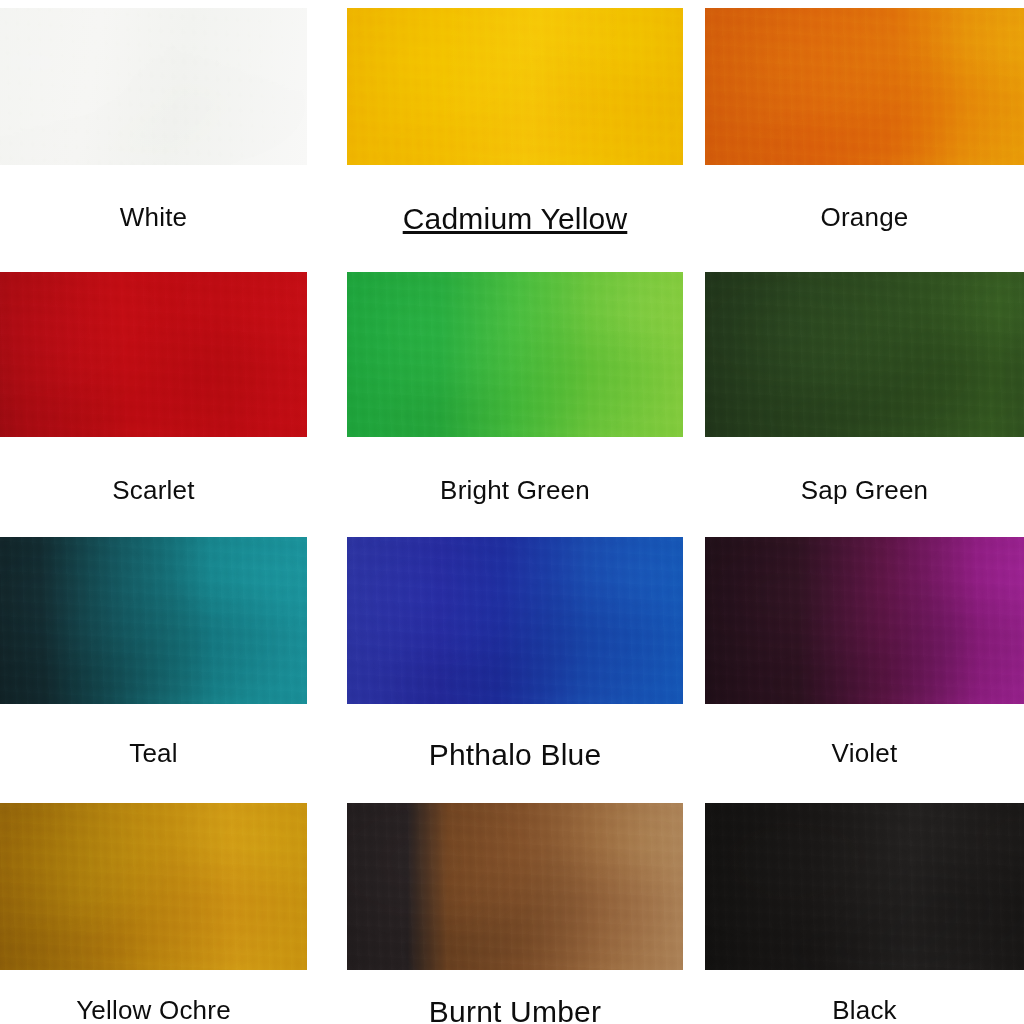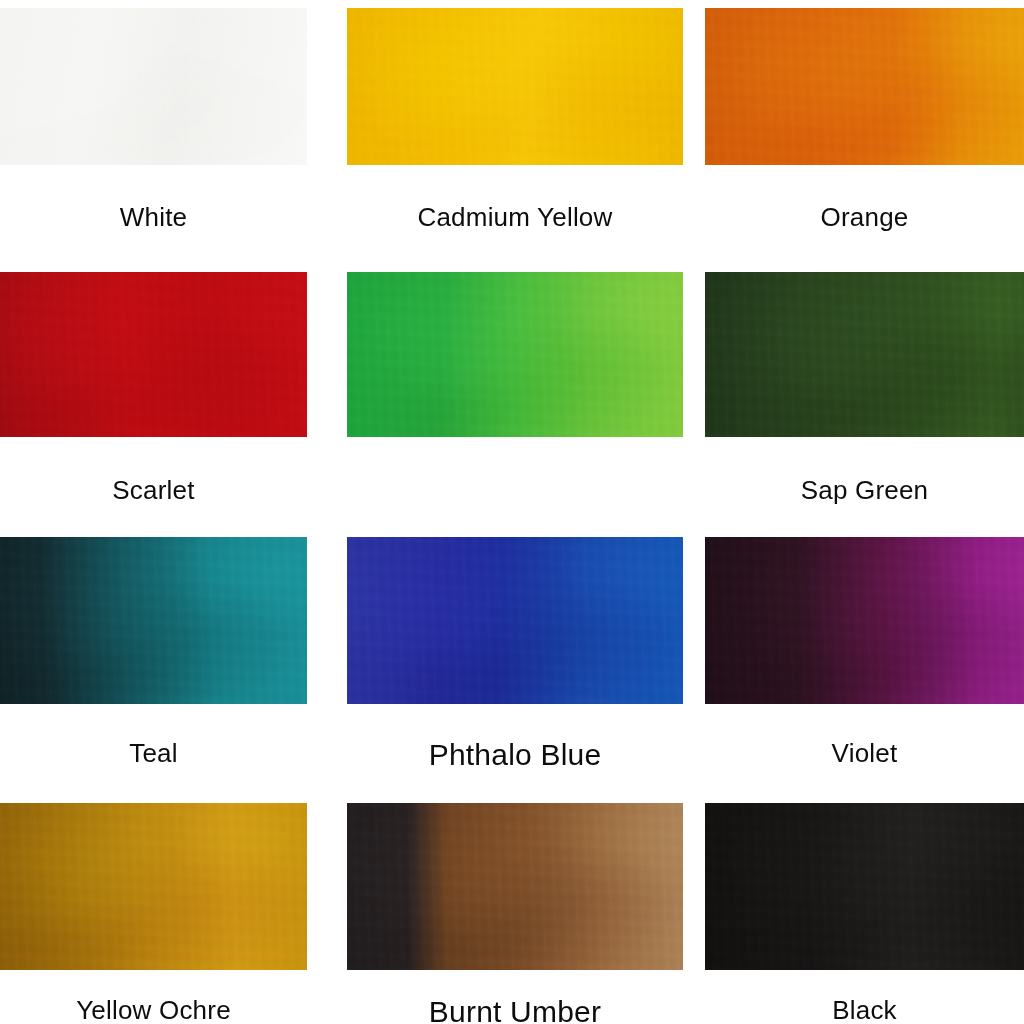--- a/index.html
+++ b/index.html
@@ -72,21 +72,21 @@
       </div>
     </div>
     <div class="swatch-label" style="font-size: 26px; top: 204px; left: -106.5px; width: 520px;">White</div>
     <div class="swatch-cell" style="left: 347px; top: 8px; width: 336px; height: 157px;">
       <div class="swatch-chip">
         <div class="chip-base" style="background: linear-gradient(95deg, rgb(238, 180, 0) 0%, rgb(243, 192, 0) 30%, rgb(246, 201, 7) 55%, rgb(242, 192, 0) 78%, rgb(238, 184, 0) 100%);"></div>
         <div class="chip-tex" style="background: radial-gradient(55% 70% at 22% 35%, rgba(255, 255, 255, 0.16), rgba(0, 0, 0, 0) 70%), radial-gradient(45% 55% at 68% 62%, rgba(0, 0, 0, 0.2), rgba(0, 0, 0, 0) 72%), radial-gradient(38% 48% at 88% 22%, rgba(255, 255, 255, 0.12), rgba(0, 0, 0, 0) 70%), radial-gradient(50% 40% at 45% 88%, rgba(0, 0, 0, 0.16), rgba(0, 0, 0, 0) 75%);"></div>
         <div class="chip-tex2" style="background: repeating-linear-gradient(88deg, rgba(255, 255, 255, 0.07) 0px, rgba(255, 255, 255, 0) 3px, rgba(0, 0, 0, 0.06) 6px, rgba(0, 0, 0, 0) 11px), repeating-linear-gradient(3deg, rgba(255, 255, 255, 0.05) 0px, rgba(0, 0, 0, 0) 5px, rgba(0, 0, 0, 0.05) 9px, rgba(0, 0, 0, 0) 15px);"></div>
       </div>
     </div>
-    <div class="swatch-label" style="font-size: 26px; top: 204px; left: 255px; width: 520px;">Cadmium Yellow</div>
+    <div class="swatch-label" style="font-size: 30px; top: 204px; left: 255px; width: 520px; text-decoration: underline;">Cadmium Yellow</div>
     <div class="swatch-cell" style="left: 705px; top: 8px; width: 358px; height: 157px;">
       <div class="swatch-chip">
         <div class="chip-base" style="background: linear-gradient(92deg, rgb(210, 92, 10) 0%, rgb(220, 102, 11) 30%, rgb(224, 115, 10) 52%, rgb(231, 146, 9) 72%, rgb(234, 164, 7) 100%);"></div>
         <div class="chip-tex" style="background: radial-gradient(55% 70% at 22% 35%, rgba(255, 255, 255, 0.16), rgba(0, 0, 0, 0) 70%), radial-gradient(45% 55% at 68% 62%, rgba(0, 0, 0, 0.2), rgba(0, 0, 0, 0) 72%), radial-gradient(38% 48% at 88% 22%, rgba(255, 255, 255, 0.12), rgba(0, 0, 0, 0) 70%), radial-gradient(50% 40% at 45% 88%, rgba(0, 0, 0, 0.16), rgba(0, 0, 0, 0) 75%);"></div>
         <div class="chip-tex2" style="background: repeating-linear-gradient(88deg, rgba(255, 255, 255, 0.07) 0px, rgba(255, 255, 255, 0) 3px, rgba(0, 0, 0, 0.06) 6px, rgba(0, 0, 0, 0) 11px), repeating-linear-gradient(3deg, rgba(255, 255, 255, 0.05) 0px, rgba(0, 0, 0, 0) 5px, rgba(0, 0, 0, 0.05) 9px, rgba(0, 0, 0, 0) 15px);"></div>
       </div>
     </div>
     <div class="swatch-label" style="font-size: 26px; top: 204px; left: 604.5px; width: 520px;">Orange</div>
     <div class="swatch-cell" style="left: -39px; top: 272px; width: 346px; height: 165px;">
       <div class="swatch-chip">
@@ -96,20 +96,21 @@
       </div>
     </div>
     <div class="swatch-label" style="font-size: 26px; top: 477px; left: -106.5px; width: 520px;">Scarlet</div>
     <div class="swatch-cell" style="left: 347px; top: 272px; width: 336px; height: 165px;">
       <div class="swatch-chip">
         <div class="chip-base" style="background: linear-gradient(92deg, rgb(30, 163, 60) 0%, rgb(39, 169, 61) 28%, rgb(73, 189, 63) 50%, rgb(108, 197, 60) 72%, rgb(131, 203, 61) 100%);"></div>
         <div class="chip-tex" style="background: radial-gradient(55% 70% at 22% 35%, rgba(255, 255, 255, 0.16), rgba(0, 0, 0, 0) 70%), radial-gradient(45% 55% at 68% 62%, rgba(0, 0, 0, 0.2), rgba(0, 0, 0, 0) 72%), radial-gradient(38% 48% at 88% 22%, rgba(255, 255, 255, 0.12), rgba(0, 0, 0, 0) 70%), radial-gradient(50% 40% at 45% 88%, rgba(0, 0, 0, 0.16), rgba(0, 0, 0, 0) 75%);"></div>
         <div class="chip-tex2" style="background: repeating-linear-gradient(88deg, rgba(255, 255, 255, 0.07) 0px, rgba(255, 255, 255, 0) 3px, rgba(0, 0, 0, 0.06) 6px, rgba(0, 0, 0, 0) 11px), repeating-linear-gradient(3deg, rgba(255, 255, 255, 0.05) 0px, rgba(0, 0, 0, 0) 5px, rgba(0, 0, 0, 0.05) 9px, rgba(0, 0, 0, 0) 15px);"></div>
       </div>
     </div>
+    <div class="swatch-label" style="font-size: 26px; top: 477px; left: 255px; width: 520px;">Bright Green</div>
     <div class="swatch-cell" style="left: 705px; top: 272px; width: 358px; height: 165px;">
       <div class="swatch-chip">
         <div class="chip-base" style="background: linear-gradient(95deg, rgb(32, 52, 26) 0%, rgb(41, 68, 30) 30%, rgb(47, 79, 32) 55%, rgb(53, 90, 33) 80%, rgb(44, 74, 30) 100%);"></div>
         <div class="chip-tex" style="background: radial-gradient(55% 70% at 22% 35%, rgba(255, 255, 255, 0.16), rgba(0, 0, 0, 0) 70%), radial-gradient(45% 55% at 68% 62%, rgba(0, 0, 0, 0.2), rgba(0, 0, 0, 0) 72%), radial-gradient(38% 48% at 88% 22%, rgba(255, 255, 255, 0.12), rgba(0, 0, 0, 0) 70%), radial-gradient(50% 40% at 45% 88%, rgba(0, 0, 0, 0.16), rgba(0, 0, 0, 0) 75%);"></div>
         <div class="chip-tex2" style="background: repeating-linear-gradient(88deg, rgba(255, 255, 255, 0.07) 0px, rgba(255, 255, 255, 0) 3px, rgba(0, 0, 0, 0.06) 6px, rgba(0, 0, 0, 0) 11px), repeating-linear-gradient(3deg, rgba(255, 255, 255, 0.05) 0px, rgba(0, 0, 0, 0) 5px, rgba(0, 0, 0, 0.05) 9px, rgba(0, 0, 0, 0) 15px);"></div>
       </div>
     </div>
     <div class="swatch-label" style="font-size: 26px; top: 477px; left: 604.5px; width: 520px;">Sap Green</div>
     <div class="swatch-cell" style="left: -39px; top: 537px; width: 346px; height: 167px;">
       <div class="swatch-chip">

